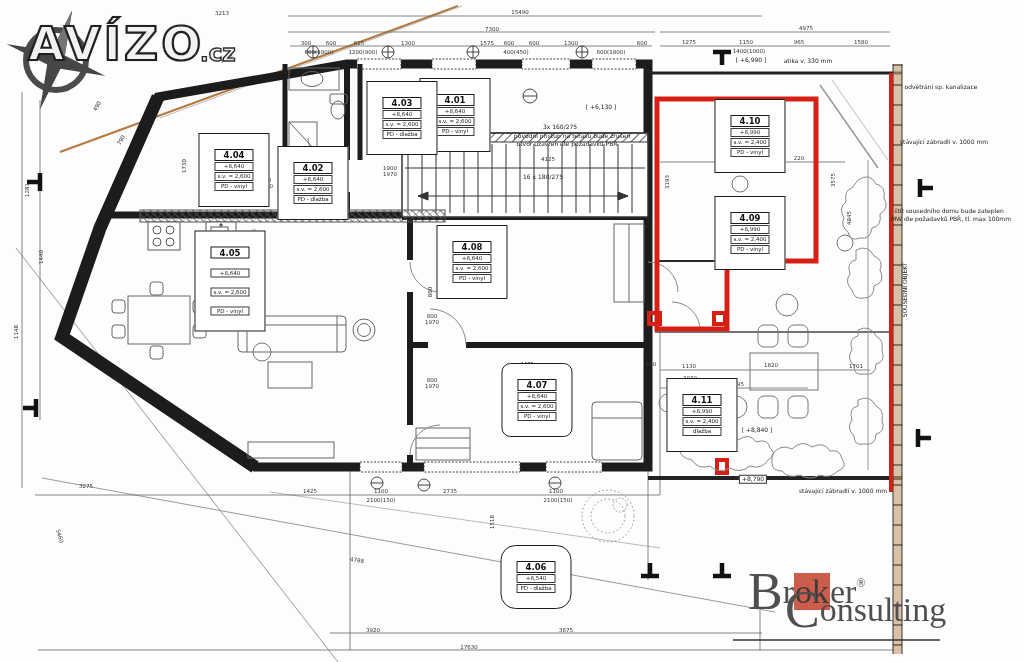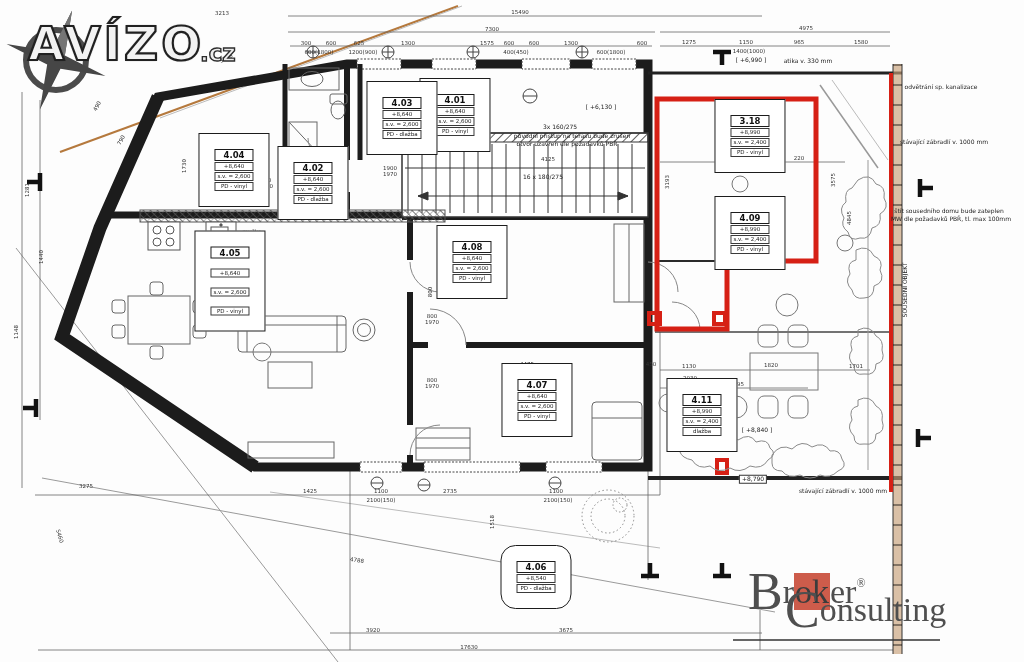--- a/index.html
+++ b/index.html
@@ -406,33 +406,33 @@
         <div class="room-row">+8,640</div>
         <div class="room-row">s.v. = 2,600</div>
         <div class="room-row">PD - vinyl</div>
       </div>
       <div class="room-label" style="left: 472px; top: 262px;">
         <div class="room-num">4.08</div>
         <div class="room-row">+8,640</div>
         <div class="room-row">s.v. = 2,600</div>
         <div class="room-row">PD - vinyl</div>
       </div>
-      <div class="room-label" style="left: 537px; top: 400px;">
+      <div class="room-label" style="left: 537px; top: 400px; border-radius: 9px;">
         <div class="room-num">4.07</div>
         <div class="room-row">+8,640</div>
         <div class="room-row">s.v. = 2,600</div>
         <div class="room-row">PD - vinyl</div>
       </div>
       <div class="room-label" style="left: 536px; top: 577px; border-radius: 15px;">
         <div class="room-num">4.06</div>
         <div class="room-row">+8,540</div>
         <div class="room-row">PD - dlažba</div>
       </div>
       <div class="room-label" style="left: 750px; top: 136px;">
-        <div class="room-num">3.18</div>
+        <div class="room-num">4.10</div>
         <div class="room-row">+8,990</div>
         <div class="room-row">s.v. = 2,400</div>
         <div class="room-row">PD - vinyl</div>
       </div>
       <div class="room-label" style="left: 750px; top: 233px;">
         <div class="room-num">4.09</div>
         <div class="room-row">+8,990</div>
         <div class="room-row">s.v. = 2,400</div>
         <div class="room-row">PD - vinyl</div>
       </div>

